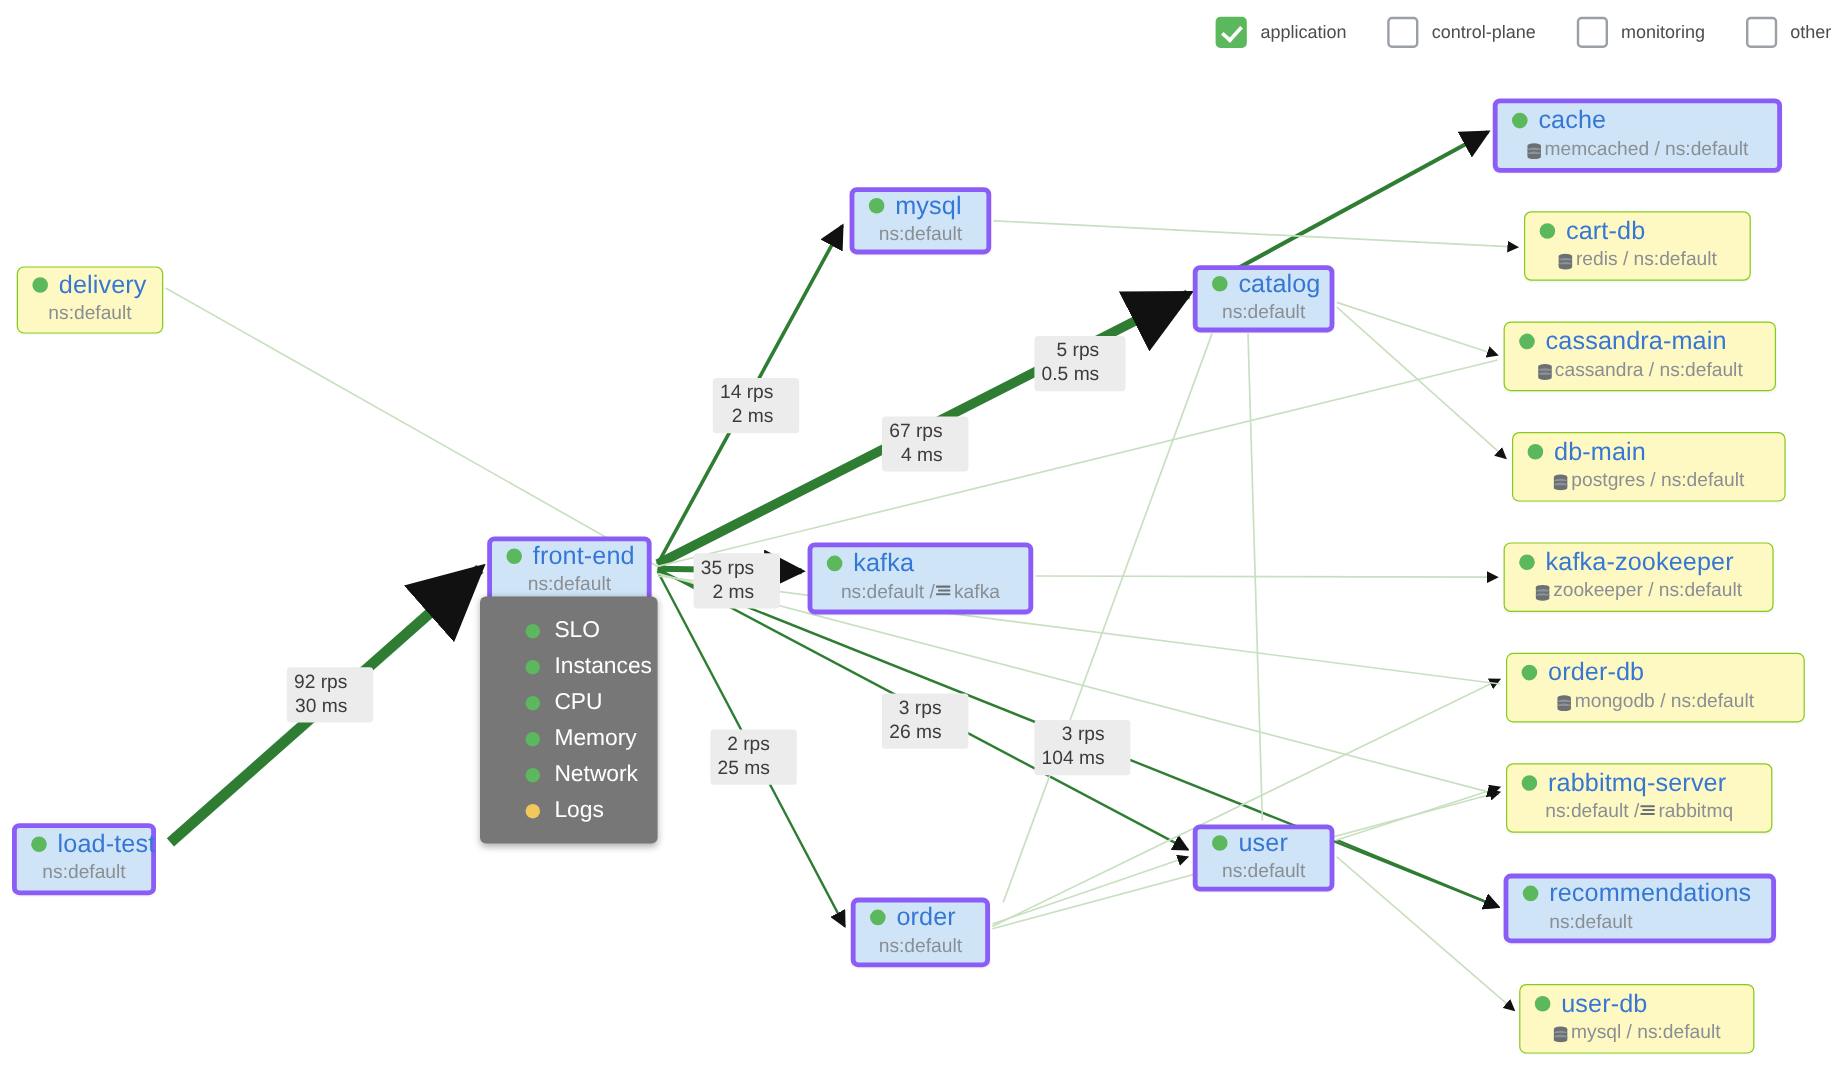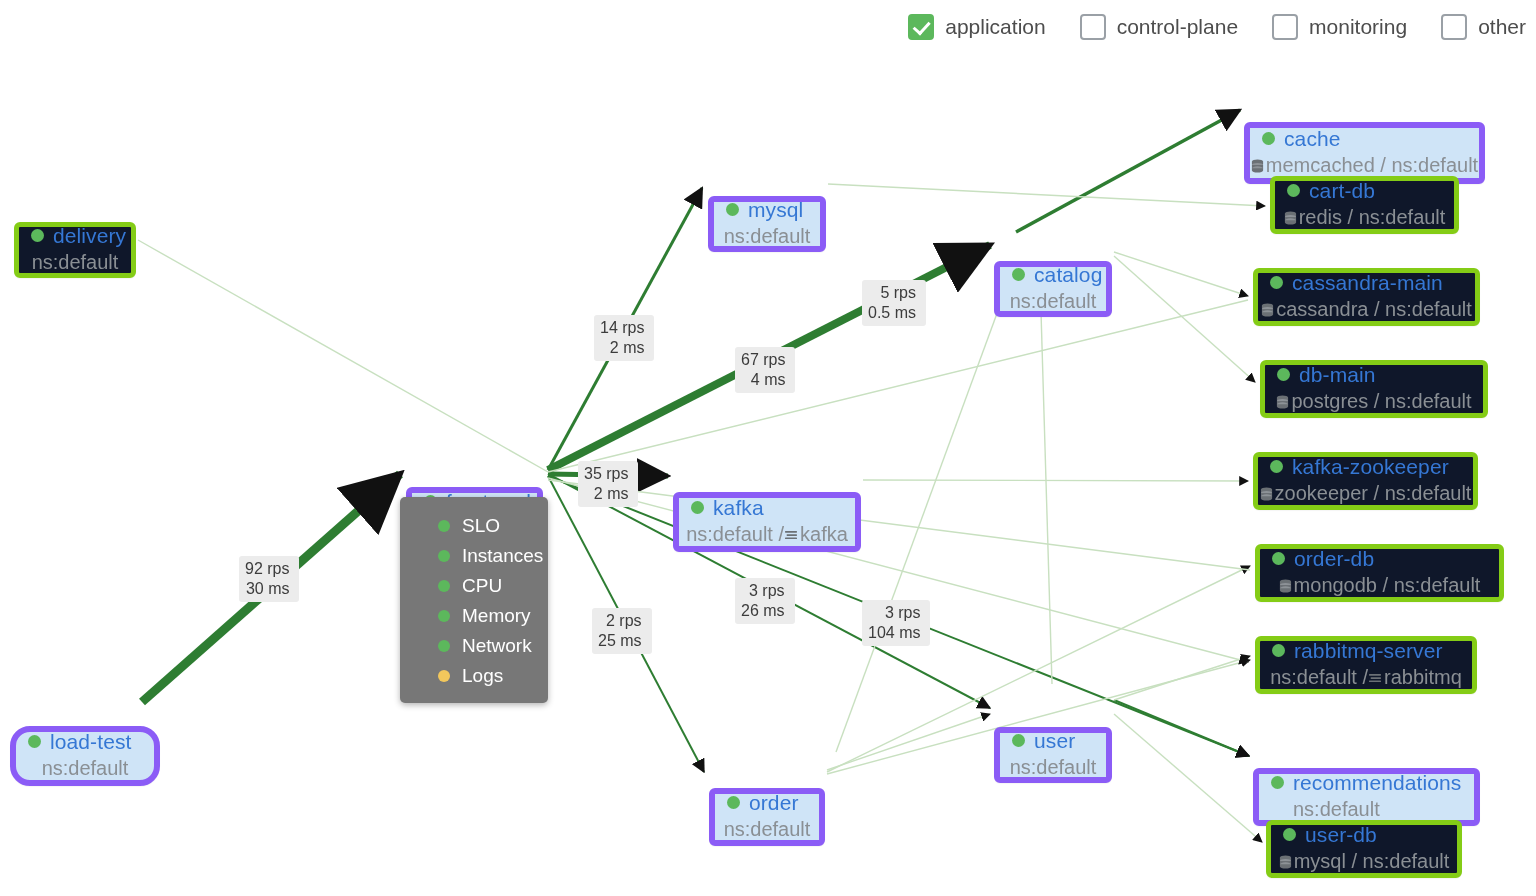--- a/index.html
+++ b/index.html
@@ -25,65 +25,64 @@
     display: flex; align-items: center; justify-content: center;
     flex: 0 0 auto;
   }
   .legend-box.checked { background: #5cb85c; border-color: #5cb85c; }
   .legend-box.checked::after {
     content: ""; display: block;
     width: 7px; height: 13px;
     border: solid #fff; border-width: 0 3px 3px 0;
     transform: rotate(42deg) translate(0px, -1px);
   }
-  .legend-label { font-size: 21px; color: #4d4d4d; white-space: nowrap; }
+  .legend-label { font-size: 15px; color: #4d4d4d; white-space: nowrap; }
 
   
   #edges { position: absolute; inset: 0; width: 1536px; height: 896px; }
 
   
   .node {
     position: absolute;
-    background: #0f172a;
-    border: 5px solid #84cc16;
+    background: #fef9c3;
+    border: 1px solid #84cc16;
     border-radius: 6px;
     padding: 7px 12px 9px 12px;
     display: flex; flex-direction: column;
     justify-content: center;
     box-shadow: 0 1px 1px rgba(0,0,0,.04);
   }
   .node.hl {
     background: #cfe4f7;
-    border: 6px solid #8b5cf6;
-    margin-top: 40px;
+    border: 4px solid #8b5cf6;
   }
   .node-title { display: flex; align-items: center; gap: 9px; line-height: 1; }
   .status-dot {
     width: 13px; height: 13px; border-radius: 50%;
     background: #5cb85c; flex: 0 0 auto;
   }
   .node-name {
     font-size: 21px; color: #3577d4; white-space: nowrap;
     letter-spacing: .1px;
   }
   .node-sub {
-    font-size: 20px; color: #8a8f94; white-space: nowrap;
+    font-size: 16px; color: #8a8f94; white-space: nowrap;
     margin-top: 5px; display: flex; align-items: center; gap: 0px;
     padding-left: 22px;
   }
   .node-sub.center { justify-content: center; padding-left: 0; }
   .node-sub.left { justify-content: flex-start; padding-left: 22px; }
   .db-icon, .mq-icon { flex: 0 0 auto; margin-right: 2px; position: relative; top: 1px; }
 
   
   .edge-label {
     position: absolute;
     background: #ececec;
     border-radius: 3px;
-    padding: 3px 10px 4px 6px;
+    padding: 3px 22px 4px 6px;
     font-size: 16px;
     color: #3c3c3c;
     line-height: 1.22;
     text-align: right;
     white-space: nowrap;
   }
 
   
   #hovermenu {
     position: absolute;
@@ -165,21 +164,21 @@
   <div id="node-layer">
       <div class="node" style="left: 14px; top: 222px; width: 122px; height: 56px;">
         <div class="node-title">
           <span class="status-dot"></span>
           <span class="node-name">delivery</span>
         </div>
         <div class="node-sub center">
           <span>ns:default</span>
         </div>
       </div>
-      <div class="node hl" style="left: 10px; top: 686px; width: 150px; height: 60px; border-radius: 20px;">
+      <div class="node hl" style="left: 10px; top: 686px; width: 120px; height: 60px;">
         <div class="node-title">
           <span class="status-dot"></span>
           <span class="node-name">load-test</span>
         </div>
         <div class="node-sub center">
           <span>ns:default</span>
         </div>
       </div>
       <div class="node hl" style="left: 708px; top: 156px; width: 118px; height: 56px;">
         <div class="node-title">

